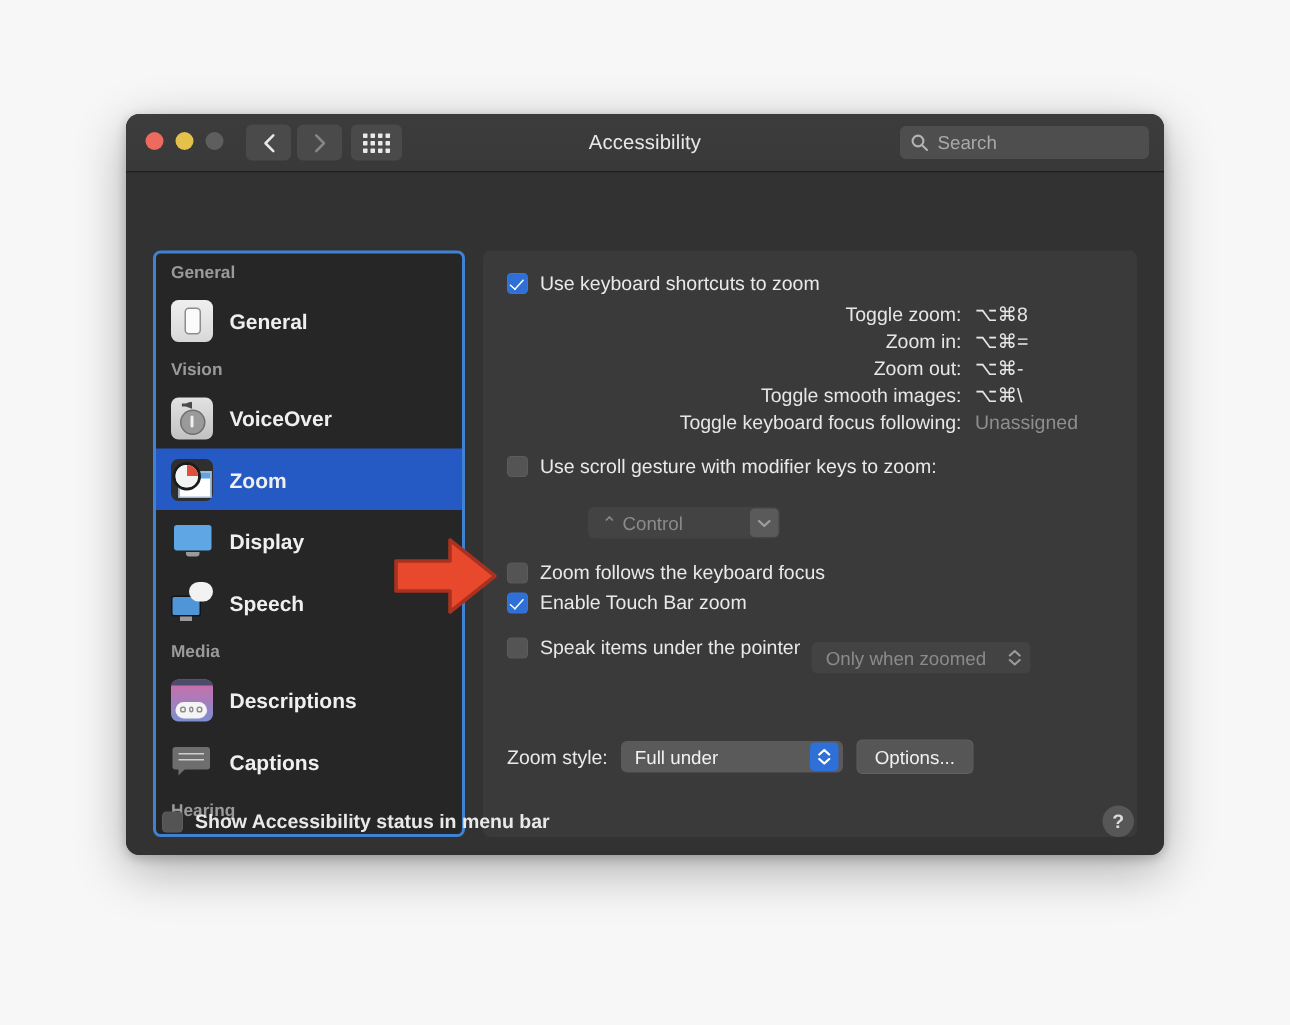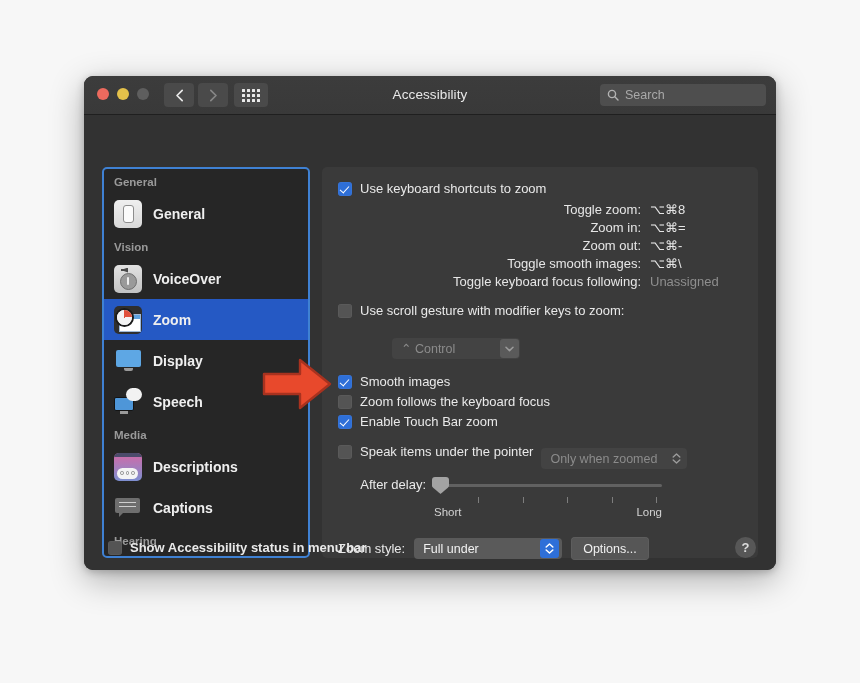--- a/index.html
+++ b/index.html
@@ -345,24 +345,20 @@
               <span class="arrowbox">
                 <svg width="9" height="6" viewBox="0 0 9 6">
                   <path d="M1 1.3 L4.5 4.6 L8 1.3" fill="none" stroke="#9c9c9c" stroke-width="1.5" stroke-linecap="round" stroke-linejoin="round"></path>
                 </svg>
               </span>
             </span>
           </div>
         </div>
 
         <div class="group2">
-          <div class="cbrow">
-            <span class="cb on"></span>
-            <span class="txt">Smooth images</span>
-          </div>
           <div class="cbrow">
             <span class="cb"></span>
             <span class="txt">Zoom follows the keyboard focus</span>
           </div>
           <div class="cbrow">
             <span class="cb on"></span>
             <span class="txt">Enable Touch Bar zoom</span>
           </div>
 
           <div class="speakrow">
@@ -375,38 +371,20 @@
                   <path d="M1.2 4 L4.5 1 L7.8 4" fill="none" stroke="#9c9c9c" stroke-width="1.4" stroke-linecap="round" stroke-linejoin="round"></path>
                 </svg>
                 <svg width="9" height="5" viewBox="0 0 9 5">
                   <path d="M1.2 1 L4.5 4 L7.8 1" fill="none" stroke="#9c9c9c" stroke-width="1.4" stroke-linecap="round" stroke-linejoin="round"></path>
                 </svg>
               </span>
             </span>
           </div>
         </div>
 
-        <div class="delayrow">
-          <span class="delaylabel">After delay:</span>
-          <span class="sliderwrap">
-            <span class="track"></span>
-            <span class="thumb"></span>
-            <span class="ticks">
-              <i style="left:44px"></i>
-                <i style="left:89px"></i>
-                <i style="left:133px"></i>
-                <i style="left:178px"></i>
-                <i style="left:222px"></i>
-            </span>
-            <span class="ends">
-              <span>Short</span>
-              <span>Long</span>
-            </span>
-          </span>
-        </div>
 
         <div class="stylerow">
           <span class="stylelabel">Zoom style:</span>
           <span class="popup active">
             <span>Full under</span>
             <span class="arrowbox">
               <span style="display:flex;flex-direction:column;gap:1px;">
                 <svg width="9" height="5" viewBox="0 0 9 5">
                   <path d="M1.2 4 L4.5 1 L7.8 4" fill="none" stroke="#ffffff" stroke-width="1.5" stroke-linecap="round" stroke-linejoin="round"></path>
                 </svg>

